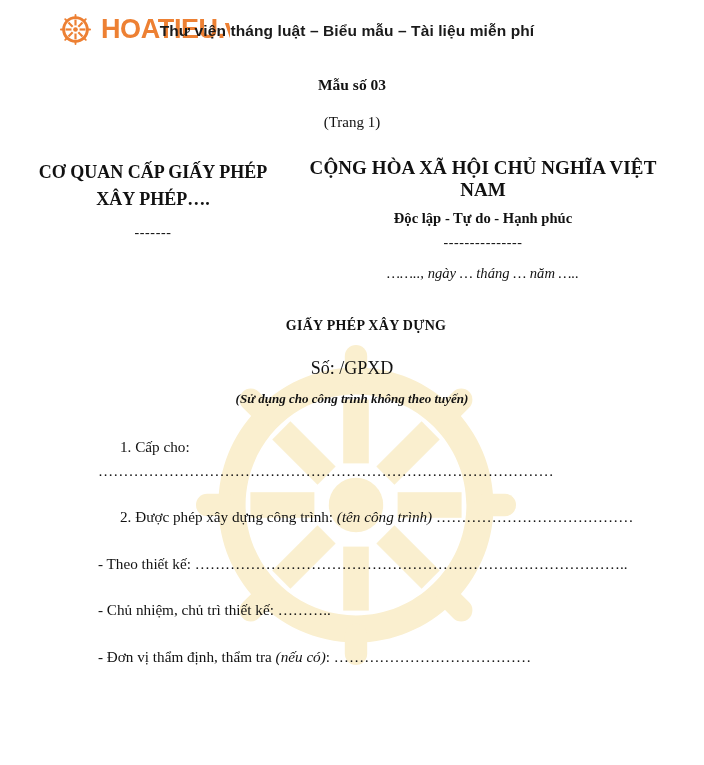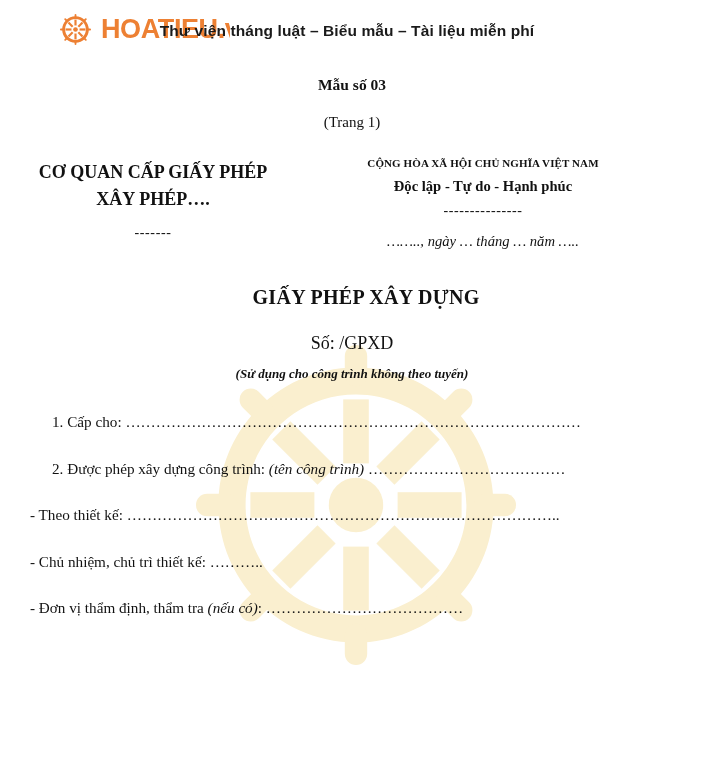--- a/index.html
+++ b/index.html
@@ -103,21 +103,21 @@
   .nat-col {
     flex: 1 1 auto;
     text-align: center;
   }
   .org-line-1, .org-line-2 {
     font-size: 18px;
     font-weight: bold;
     line-height: 1.52;
   }
   .nat-line-1 {
-    font-size: 11px;
+    font-size: 19px;
     font-weight: bold;
     letter-spacing: 0.1px;
   }
   .nat-line-2 {
     font-size: 14.6px;
     font-weight: bold;
     margin-top: 9px;
   }
   .rule-short, .rule-long {
     font-size: 14px;
@@ -127,40 +127,40 @@
   .rule-short { margin-top: 12px; }
   .rule-long  { margin-top: 9px; }
   .date-line {
     font-style: italic;
     font-size: 14.6px;
     margin-top: 15px;
   }
 
   .doc-title {
     margin-top: 36px;
-    font-size: 20px;
+    font-size: 14px;
     font-weight: bold;
     letter-spacing: 0.3px;
     padding-left: 28px;
   }
   .doc-number {
     margin-top: 24px;
     font-size: 18px;
   }
   .doc-subtitle {
     margin-top: 12px;
     font-size: 13px;
     font-style: italic;
     font-weight: bold;
   }
 
   
   .body-block {
     margin-top: 28px;
-    padding: 0 56px 0 30px;
+    padding: 0 56px 0 98px;
     font-size: 15.2px;
     line-height: 1.55;
   }
   .para {
     margin: 0 0 23px 0;
   }
   .para.indent { text-indent: 22px; }
   .para:last-child { margin-bottom: 0; }
 </style>
 </head>

